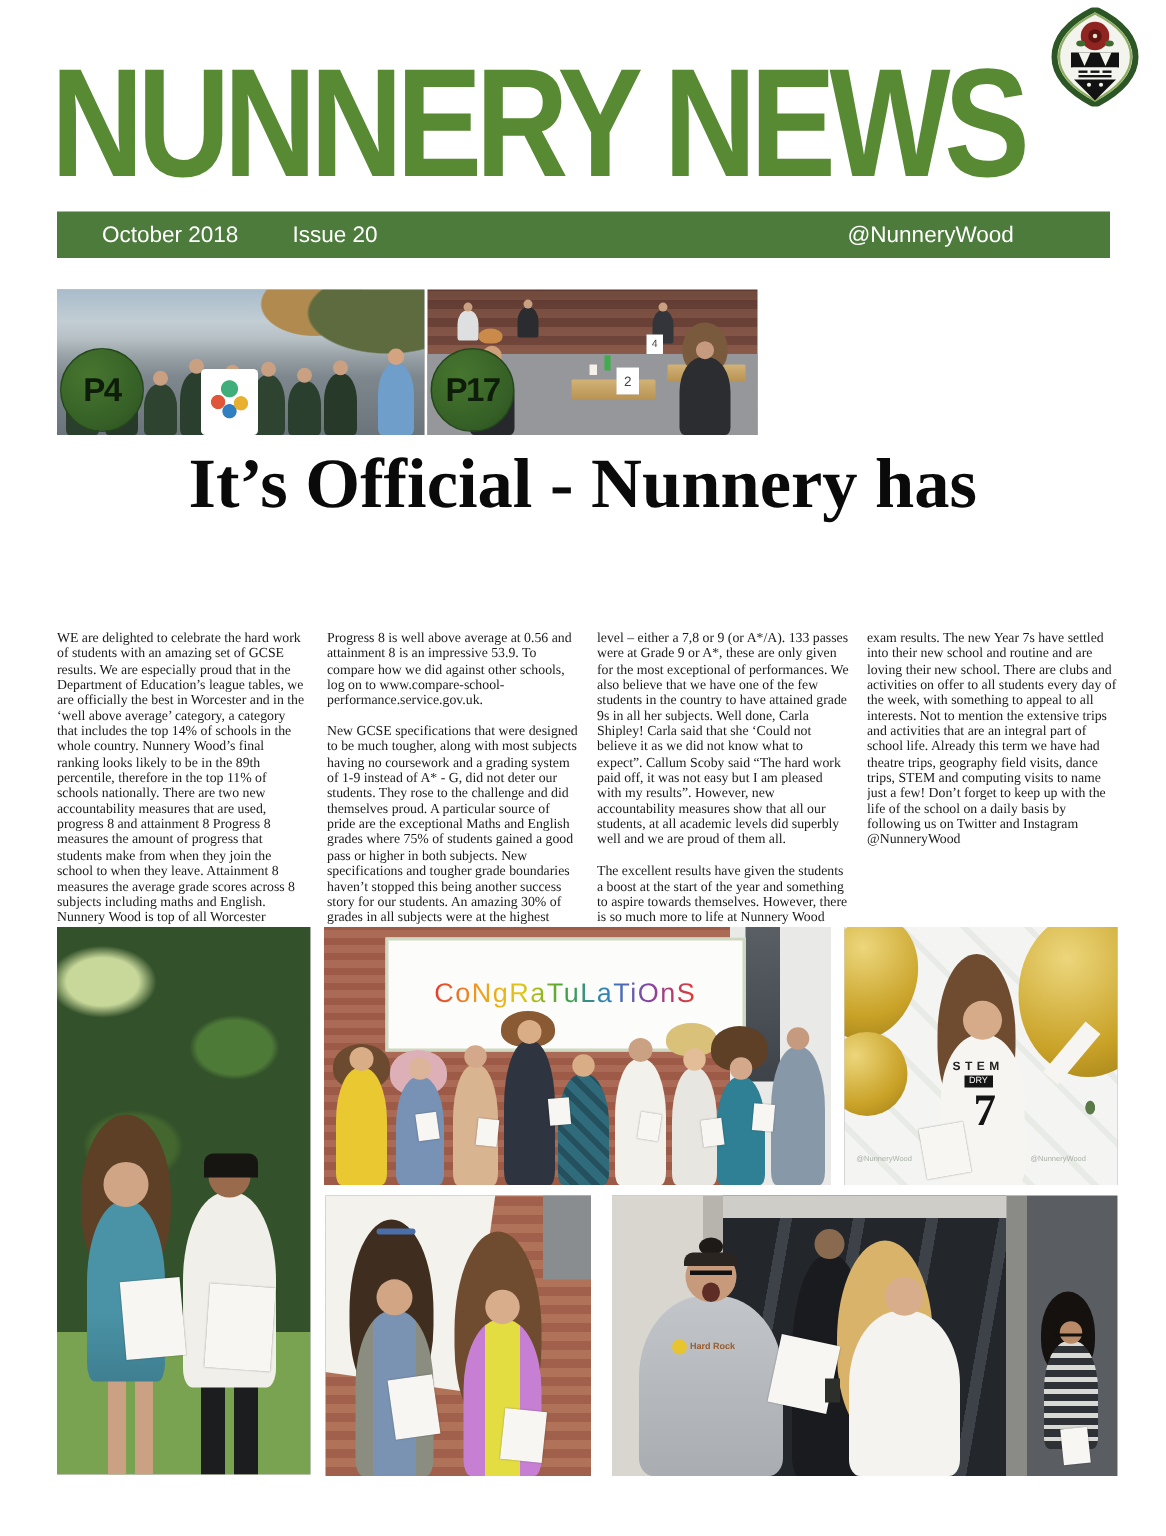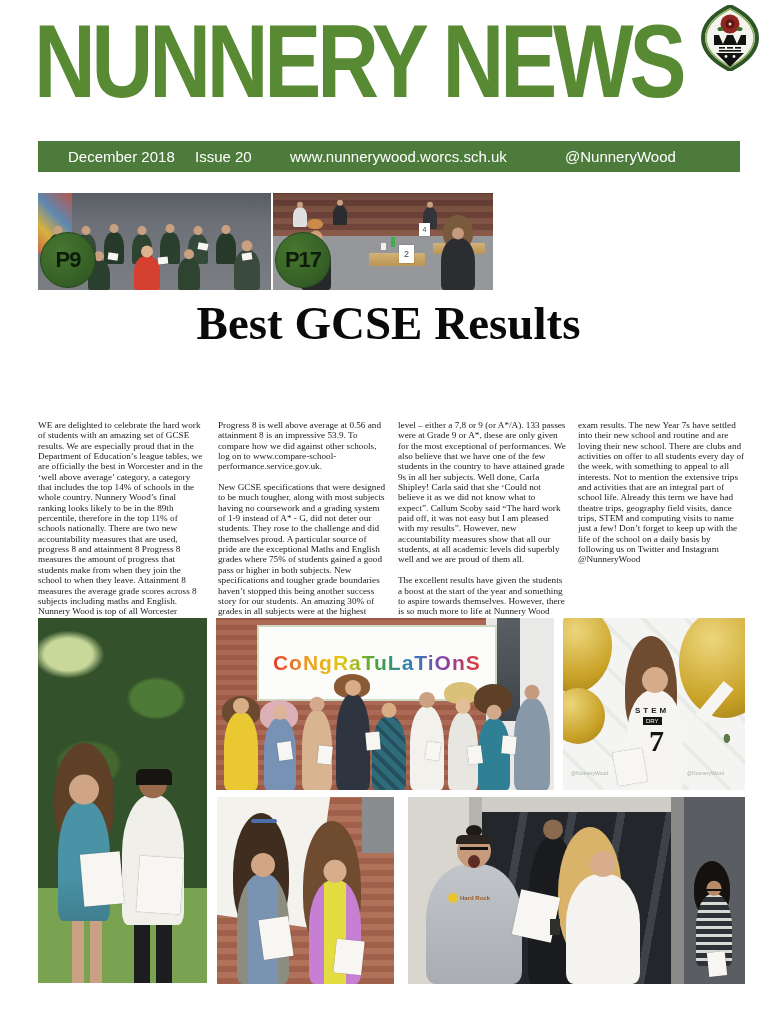--- a/index.html
+++ b/index.html
@@ -1,21 +1,21 @@
 <!DOCTYPE html>
 <html><head>
 <meta charset="utf-8">
 <style>
   html,body{margin:0;padding:0;}
   body{width:777px;height:1024px;background:#ffffff;position:relative;overflow:hidden;
        font-family:"Liberation Sans",sans-serif;}
   .abs{position:absolute;}
 
   
-  .masthead{position:absolute;left:34px;top:12px;width:716px;height:100px;}
+  .masthead{position:absolute;left:34px;top:32px;width:716px;height:100px;}
   .masthead h1{margin:0;font-size:103px;line-height:100px;font-weight:bold;color:#588a33;
     letter-spacing:-5px;white-space:nowrap;transform:scaleX(.83);transform-origin:0 50%;}
   .crest{position:absolute;left:699px;top:5px;width:62px;height:66px;z-index:6;}
 
   
   .infobar{position:absolute;left:38px;top:141px;width:702px;height:31px;background:#4c7b3b;
     color:#fff;font-size:15px;z-index:2;}
   .infobar span{position:absolute;top:0;line-height:31px;white-space:nowrap;}
 
   
@@ -42,21 +42,21 @@
   
   .pers{position:absolute;border-radius:45% 45% 10% 10%;}
   .pers::before{content:"";position:absolute;left:50%;top:0;transform:translate(-50%,-88%);
     width:var(--hs,10px);height:var(--hs,10px);border-radius:50%;background:var(--skin,#c9a182);}
   .hair{position:absolute;border-radius:50% 50% 42% 42%;}
   .paper{position:absolute;background:#f7f6f2;box-shadow:0 0 1px rgba(0,0,0,.45);}
   .balloon{position:absolute;border-radius:50%;
     background:radial-gradient(circle at 35% 28%,#ecd67c,#c9a227 62%,#9c7c18);}
   .banner{position:absolute;left:12%;top:4%;width:70%;height:42%;background:#fcfcfa;
     border:2px solid #cfd8c0;display:flex;align-items:center;justify-content:center;z-index:1;}
-  .rainbow{font-weight:bold;font-size:21px;letter-spacing:1px;color:#cc3b2e;
+  .rainbow{font-weight:normal;font-size:18px;letter-spacing:1px;color:#cc3b2e;
     background:linear-gradient(90deg,#e23b2e,#f09c1f,#e2c714,#3fa33c,#2f7fc1,#8e3f9e,#e23b2e);
     -webkit-background-clip:text;background-clip:text;-webkit-text-fill-color:transparent;}
   .handle{position:absolute;font-size:5px;color:#a9b1a9;white-space:nowrap;}
   .tbl{position:absolute;background:linear-gradient(180deg,#d2b277,#b99454);border-radius:1px;}
   .numcard{position:absolute;background:#fff;color:#444;text-align:center;
     font-size:9px;box-shadow:0 0 1px rgba(0,0,0,.4);}
 </style>
 </head>
 <body>
 
@@ -79,50 +79,50 @@
   <rect x="20" y="42" width="6" height="1.6" fill="#121212"></rect>
   <rect x="28" y="42" width="6" height="1.6" fill="#121212"></rect>
   <rect x="36" y="42" width="6" height="1.6" fill="#121212"></rect>
   <rect x="20" y="45" width="22" height="1.6" fill="#121212"></rect>
   <polygon points="17,48 45,48 31,62" fill="#121212"></polygon>
   <circle cx="27" cy="51.5" r="1.4" fill="#f4f4ee"></circle>
   <circle cx="35" cy="51.5" r="1.4" fill="#f4f4ee"></circle>
 </svg>
 
 <div class="infobar">
-  <span style="left:30px">December 2018</span>
+  <span style="left:30px">October 2018</span>
   <span style="left:157px">Issue 20</span>
-  <span style="left:252px">www.nunnerywood.worcs.sch.uk</span>
   <span style="left:527px">@NunneryWood</span>
 </div>
 
 <div class="strip">
 
-
-  <div class="photo" style="width:233px">
-    <div class="abs" style="inset:0;background:linear-gradient(180deg,#585c63 0,#6d7177 30%,#7b7f84 100%);"></div>
-    <div class="abs" style="left:0;top:0;width:34px;height:60px;background:linear-gradient(45deg,#c76a4a,#d9b13e 30%,#5e87b0 60%,#b8574a);"></div>
-    <div class="pers" style="left:10px;bottom:26px;width:20px;height:30px;background:#2b3f2e;--hs:9px"></div>
-    <div class="pers" style="left:38px;bottom:26px;width:20px;height:30px;background:#34493a;--hs:9px"></div>
-    <div class="pers" style="left:66px;bottom:26px;width:20px;height:32px;background:#273a2a;--hs:9px"></div>
-    <div class="pers" style="left:94px;bottom:26px;width:20px;height:30px;background:#2e4430;--hs:9px"></div>
-    <div class="pers" style="left:122px;bottom:26px;width:20px;height:32px;background:#2b3f2e;--hs:9px"></div>
-    <div class="pers" style="left:150px;bottom:26px;width:20px;height:30px;background:#34493a;--hs:9px"></div>
-    <div class="pers" style="left:178px;bottom:26px;width:20px;height:31px;background:#273a2a;--hs:9px"></div>
-    <div class="pers" style="left:50px;bottom:0;width:22px;height:30px;background:#2b3f2e;--hs:10px"></div>
-    <div class="pers" style="left:96px;bottom:0;width:26px;height:34px;background:#d6402e;--hs:12px;--skin:#dcb28f"></div>
-    <div class="pers" style="left:140px;bottom:0;width:22px;height:32px;background:#2e4430;--hs:10px"></div>
-    <div class="pers" style="left:196px;bottom:0;width:26px;height:40px;background:#3a4a3c;--hs:11px"></div>
-    <div class="paper" style="left:20px;bottom:38px;width:10px;height:7px;transform:rotate(-12deg)"></div>
-    <div class="paper" style="left:70px;bottom:30px;width:10px;height:7px;transform:rotate(8deg)"></div>
-    <div class="paper" style="left:120px;bottom:26px;width:10px;height:7px;transform:rotate(-6deg)"></div>
-    <div class="paper" style="left:160px;bottom:40px;width:10px;height:7px;transform:rotate(10deg)"></div>
-    <div class="paper" style="left:204px;bottom:30px;width:10px;height:7px;transform:rotate(-8deg)"></div>
-    <div class="badge">P9</div>
-  </div>
+  <div class="photo" style="width:245px">
+    <div class="abs" style="inset:0;background:
+      radial-gradient(90px 46px at 90% 16%,#5d6b3f 58%,transparent 60%),
+      radial-gradient(60px 36px at 70% 10%,#b08a4f 58%,transparent 60%),
+      linear-gradient(180deg,#a9bccb 0,#c2cdd4 22%,#b6bfc4 34%,#97a1a6 46%,#7d878d 60%,#6a747a 100%);"></div>
+    <div class="pers" style="left:6px;bottom:0;width:22px;height:36px;background:#2b3f2e;--hs:10px"></div>
+    <div class="pers" style="left:32px;bottom:0;width:22px;height:40px;background:#273a2a;--hs:10px"></div>
+    <div class="pers" style="left:58px;bottom:0;width:22px;height:34px;background:#2e4430;--hs:10px"></div>
+    <div class="pers" style="left:82px;bottom:0;width:22px;height:42px;background:#2b3f2e;--hs:10px"></div>
+    <div class="pers" style="left:106px;bottom:0;width:22px;height:38px;background:#273a2a;--hs:10px"></div>
+    <div class="pers" style="left:130px;bottom:0;width:22px;height:40px;background:#2e4430;--hs:10px"></div>
+    <div class="pers" style="left:154px;bottom:0;width:22px;height:36px;background:#2b3f2e;--hs:10px"></div>
+    <div class="pers" style="left:178px;bottom:0;width:22px;height:41px;background:#273a2a;--hs:10px"></div>
+    <div class="pers" style="left:214px;bottom:0;width:24px;height:48px;background:#6f9ecb;--hs:11px;--skin:#d4a482"></div>
+    <div class="abs" style="left:96px;bottom:0;width:38px;height:44px;background:
+      radial-gradient(6px 6px at 50% 30%,#3fae7a 90%,transparent),
+      radial-gradient(5px 5px at 30% 50%,#e0563a 90%,transparent),
+      radial-gradient(5px 5px at 70% 52%,#e8b02e 90%,transparent),
+      radial-gradient(5px 5px at 50% 64%,#2f7fc1 90%,transparent),#fff;
+      border-radius:3px;z-index:3"></div>
+    <div class="badge">P4</div>
+  </div>
+
 
   <div class="photo" style="width:220px">
     <div class="abs" style="inset:0;background:
       linear-gradient(180deg,rgba(0,0,0,.18),transparent 45%),
       linear-gradient(180deg,transparent 0 44%,#95979a 44% 100%),
       repeating-linear-gradient(0deg,#74473c 0 6px,#8a5a4a 6px 12px);"></div>
     <div class="pers" style="left:20px;top:14px;width:14px;height:20px;background:#dddfe0;--hs:6px"></div>
     <div class="pers" style="left:60px;top:12px;width:14px;height:20px;background:#2a2c2f;--hs:6px"></div>
     <div class="pers" style="left:150px;top:14px;width:14px;height:22px;background:#33353a;--hs:6px"></div>
     <div class="tbl" style="left:4px;top:56px;width:52px;height:12px"></div>
@@ -134,21 +134,21 @@
     <div class="abs" style="left:108px;top:50px;width:5px;height:7px;background:#f5f0e8"></div>
     <div class="hair" style="left:34px;top:26px;width:16px;height:10px;background:#c98a4a"></div>
     <div class="pers" style="left:28px;bottom:0;width:30px;height:48px;background:#26282b;--hs:13px;--skin:#d0a078"></div>
     <div class="hair" style="left:170px;top:22px;width:30px;height:34px;background:#7a5a3d"></div>
     <div class="pers" style="left:168px;bottom:0;width:34px;height:52px;background:#2b2d30;--hs:12px;--skin:#c59a7e"></div>
     <div class="badge">P17</div>
   </div>
 </div>
 
 <div class="headline">
-  <div>Best GCSE Results</div>
+  <div>It’s Official - Nunnery has</div>
 </div>
 
 <div class="article">
   <div class="col">WE are delighted to celebrate the hard work of students with an amazing set of GCSE results. We are especially proud that in the Department of Education’s league tables, we are officially the best in Worcester and in the ‘well above average’ category, a category that includes the top 14% of schools in the whole country. Nunnery Wood’s final  ranking looks likely to be in the 89th percentile, therefore in the top 11% of schools nationally. There are two new accountability measures that are used, progress 8 and attainment 8  Progress 8 measures the amount of progress that students make from when they join the school to when they leave. Attainment 8 measures the average grade scores across 8 subjects including maths and English. Nunnery Wood is top of all Worcester schools in both of these new measures by a significant amount.</div>
   <div class="col">Progress 8 is well above average at 0.56 and attainment 8 is an impressive 53.9. To compare how we did against other schools, log on to www.compare-school-performance.service.gov.uk.
 
 New GCSE specifications that were designed to be much tougher, along with most subjects having no coursework and a grading system of 1-9 instead of A* - G, did not deter our students. They rose to the challenge and did themselves proud. A particular source of pride are the exceptional Maths and English grades where 75% of students gained a good pass or higher in both subjects. New specifications and tougher grade boundaries haven’t stopped this being another success story for our students. An amazing 30% of grades in all subjects were at the highest</div>
   <div class="col">level – either a 7,8 or 9 (or A*/A).  133 passes were at Grade 9 or A*, these are only given for the most exceptional of performances. We also believe that we have one of the few students in the country to have attained grade 9s in all her subjects. Well done, Carla Shipley! Carla said that she ‘Could not believe it as we did not know what to expect”. Callum Scoby said “The hard work paid off, it was not easy but I am pleased with my results”.  However, new accountability measures show that all our students, at all academic levels did superbly well and we are proud of them all.
 
 The excellent results have given the students a boost at the start of the year and something to aspire towards themselves. However, there is so much more to life at Nunnery Wood than</div>

